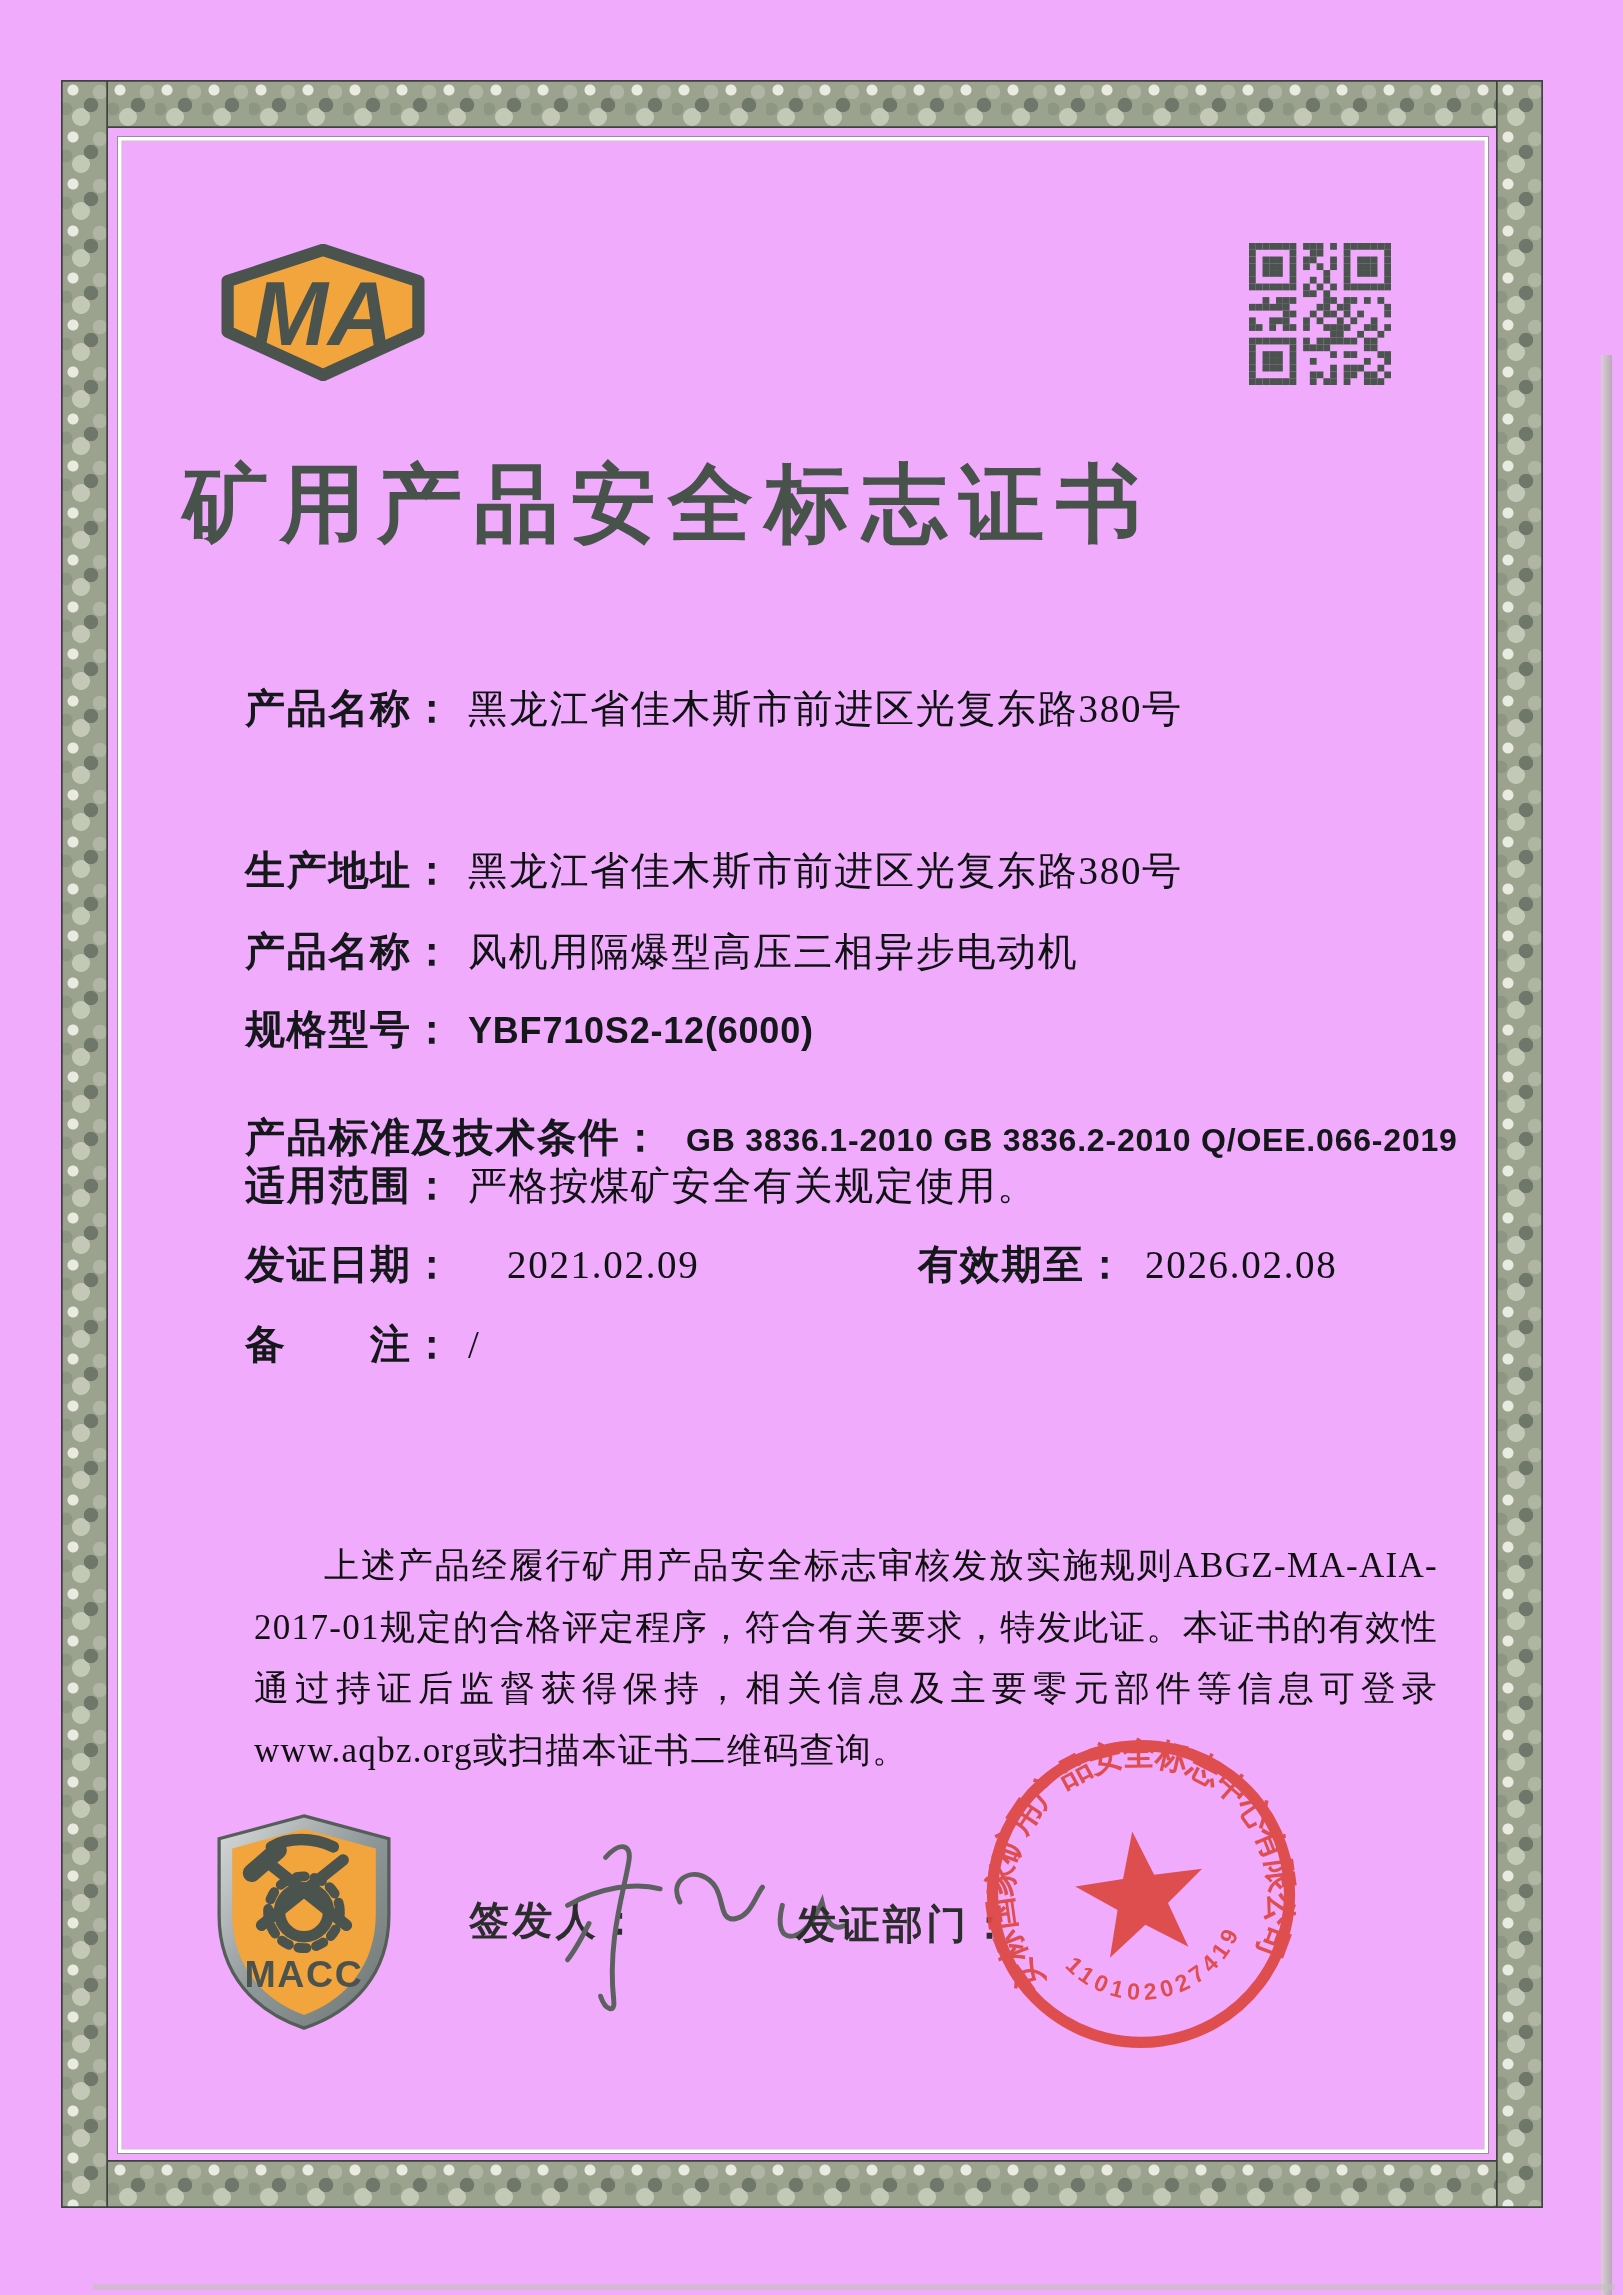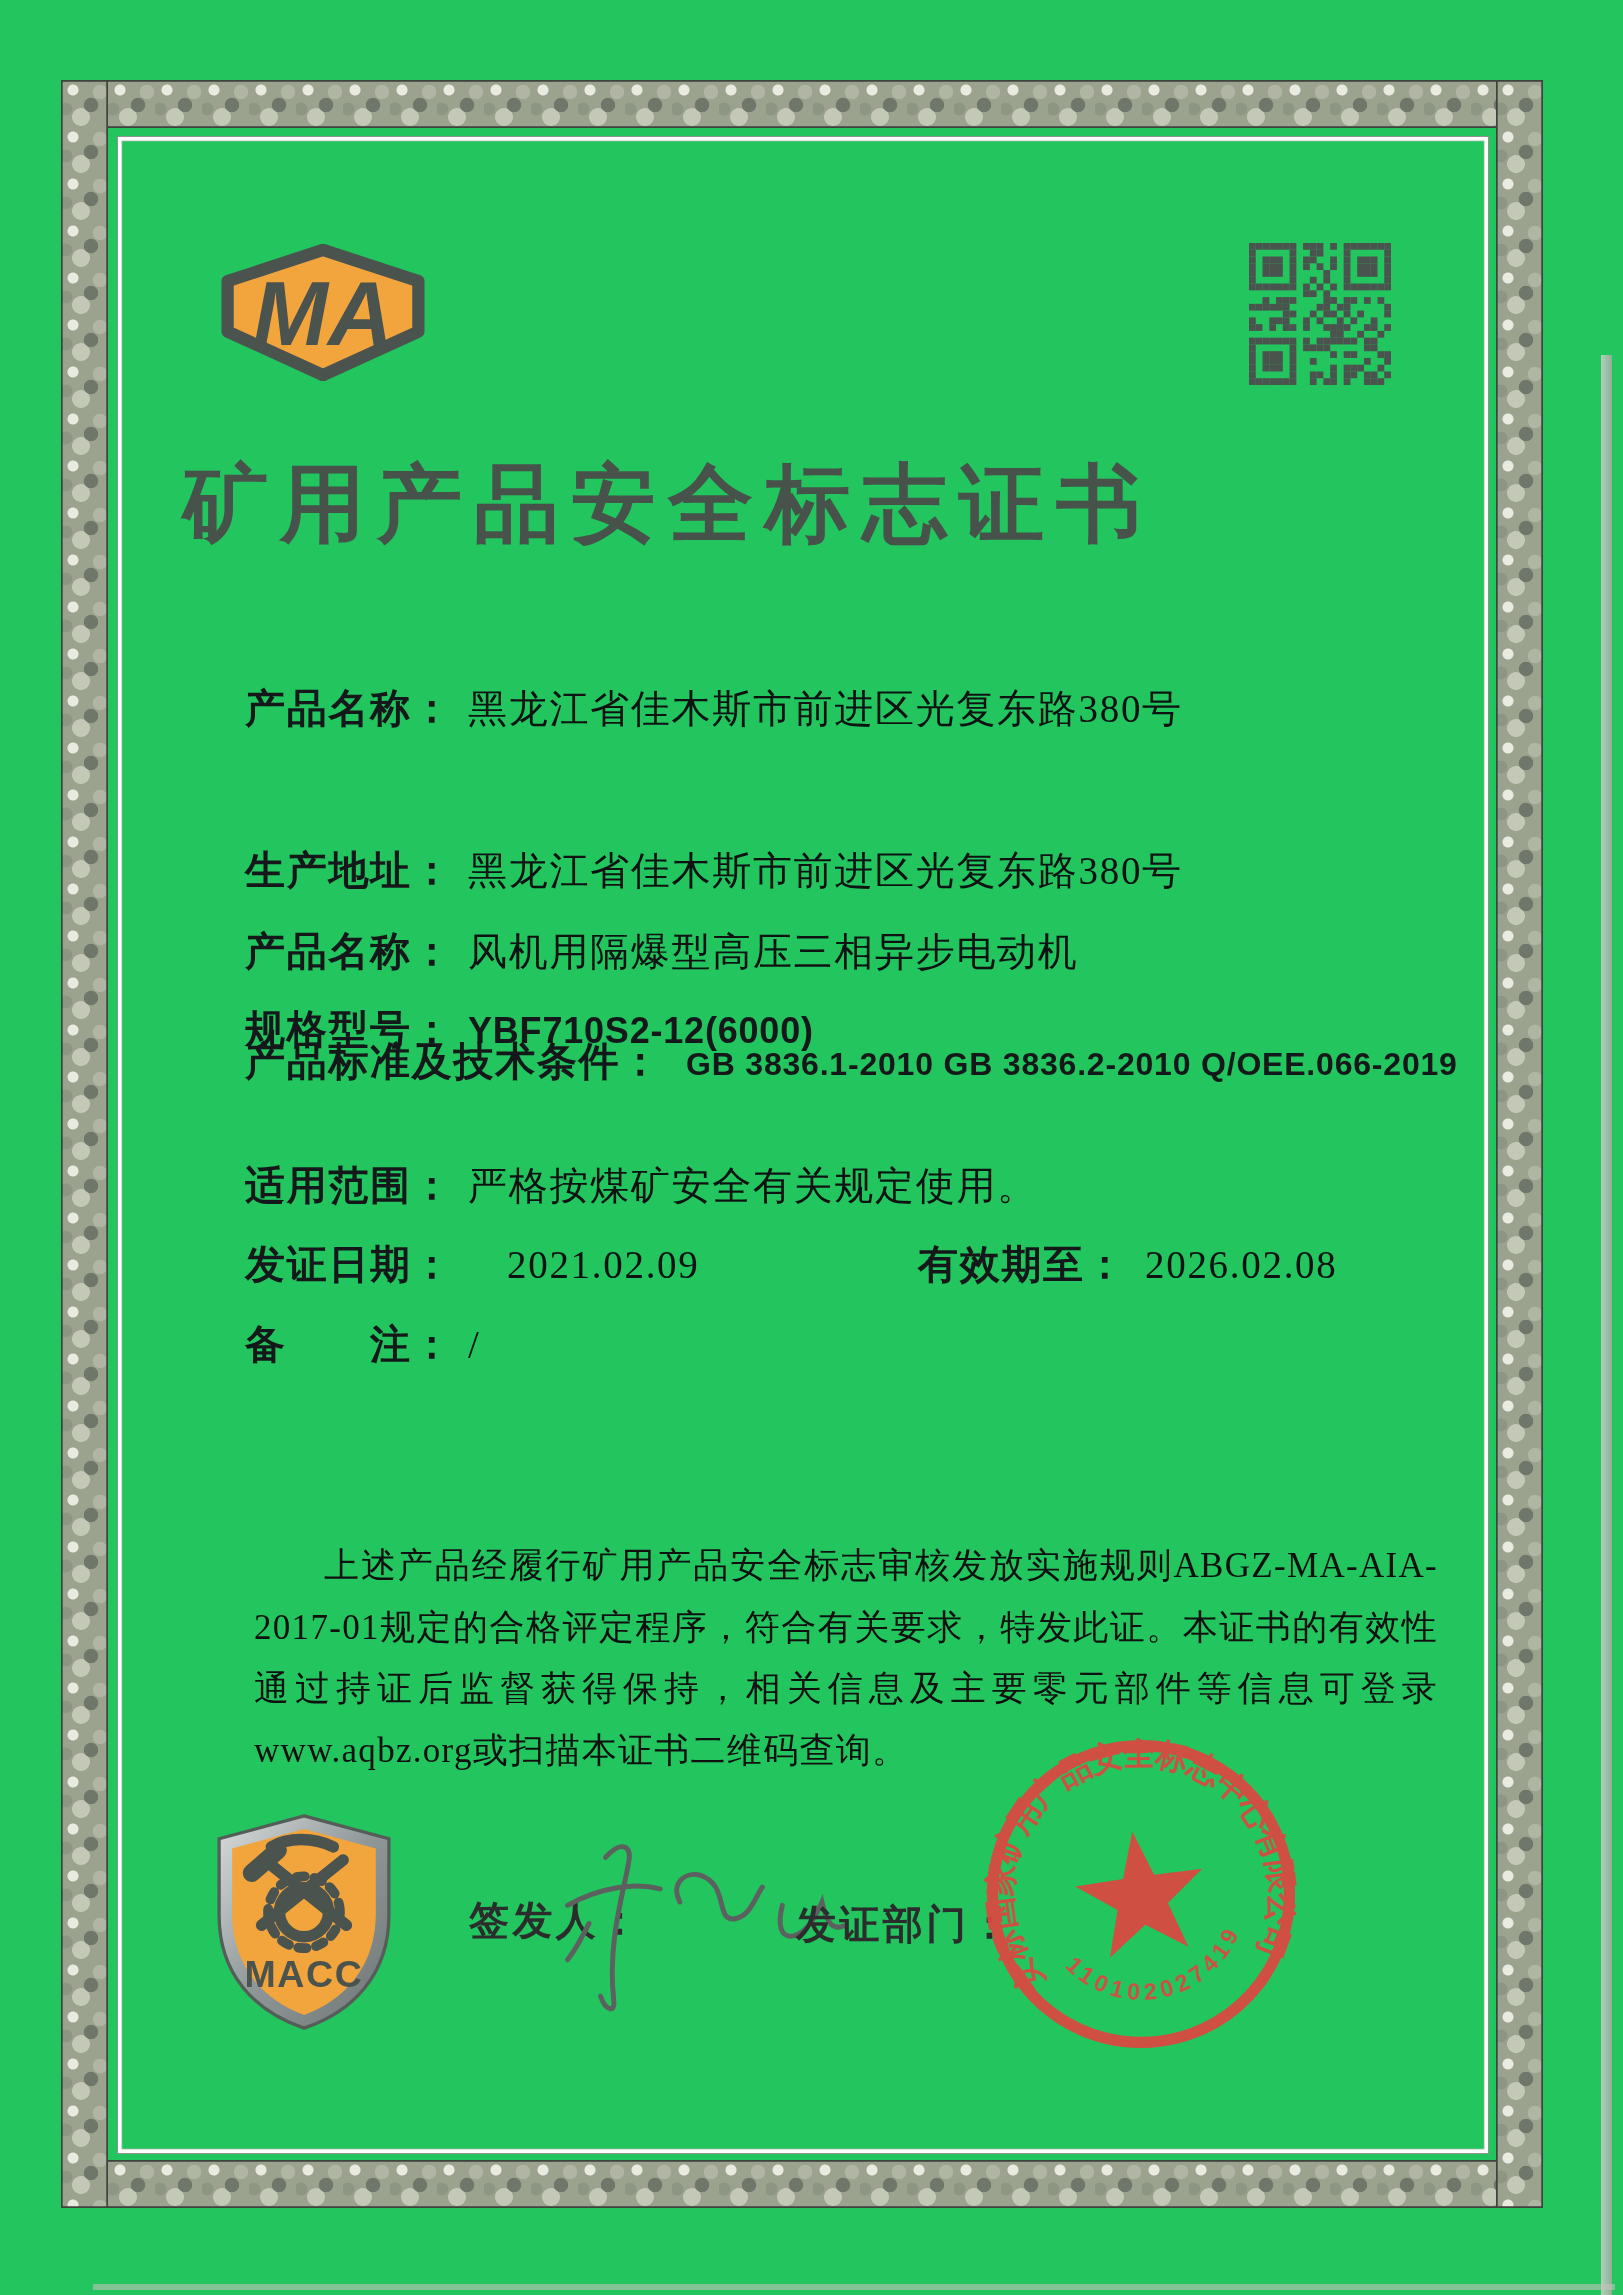--- a/index.html
+++ b/index.html
@@ -1,16 +1,16 @@
 <!DOCTYPE html>
 <html style="font-size:13.5px"><head>
 <meta charset="utf-8">
 <style>
   html,body{margin:0;padding:0;background:#ffffff;}
-  .page{position:relative;width:1623px;height:2295px;background:#22c55e;overflow:hidden;
+  .page{position:relative;width:1623px;height:2295px;background:#f0abfc;overflow:hidden;
         font-family:"Liberation Serif",serif;}
   
   .band{position:absolute;background-color:#9ba38e;
     background-image:
       radial-gradient(circle at 12px 10px, #e9ebe0 5px, rgba(0,0,0,0) 6px),
       radial-gradient(circle at 30px 25px, #6f776a 6.8px, rgba(0,0,0,0) 7.6px),
       radial-gradient(circle at 20px 37px, #c4c9b7 8.5px, rgba(0,0,0,0) 9.3px),
       radial-gradient(circle at 39px 12px, #b0b6a3 6.8px, rgba(0,0,0,0) 7.6px),
       radial-gradient(circle at 5px 29px, #8d9583 6px, rgba(0,0,0,0) 6.8px);
     background-size:47px 47px;
@@ -304,21 +304,21 @@
   </div>
   <div class="row" style="top:845px">
     <span class="lbl">生产地址：</span><span class="val">黑龙江省佳木斯市前进区光复东路380号</span>
   </div>
   <div class="row" style="top:926px">
     <span class="lbl">产品名称：</span><span class="val">风机用隔爆型高压三相异步电动机</span>
   </div>
   <div class="row" style="top:1004px">
     <span class="lbl">规格型号：</span><span class="val val-model">YBF710S2-12(6000)</span>
   </div>
-  <div class="row row-std" style="top:1036px">
+  <div class="row row-std" style="top:1112px">
     <span class="lbl">产品标准及技术条件：</span><span class="val">GB 3836.1-2010  GB 3836.2-2010  Q/OEE.066-2019</span>
   </div>
   <div class="row" style="top:1160px">
     <span class="lbl">适用范围：</span><span class="val">严格按煤矿安全有关规定使用。</span>
   </div>
   <div class="row" style="top:1239px">
     <span class="lbl">发证日期：</span><span class="val val-date">2021.02.09</span><span class="lbl2">有效期至：</span><span class="val">2026.02.08</span>
   </div>
   <div class="row" style="top:1319px">
     <span class="lbl">备　　注：</span><span class="val">/</span>

